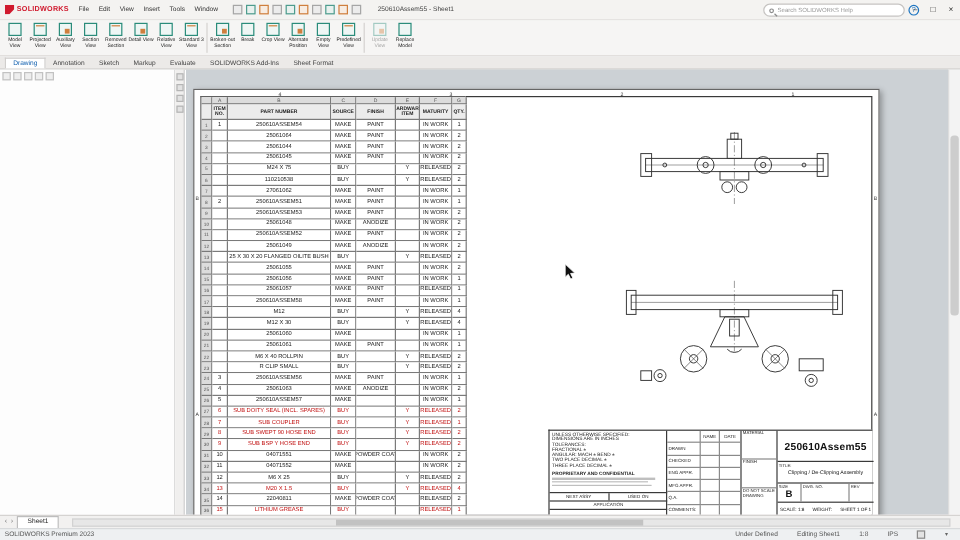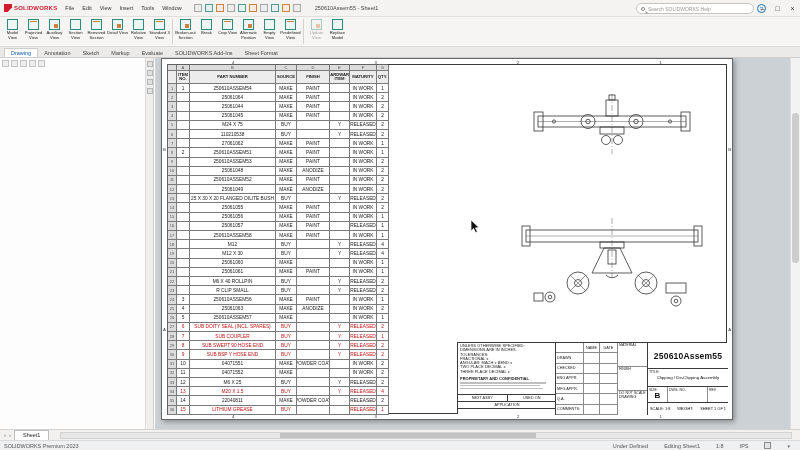--- a/index.html
+++ b/index.html
@@ -47,21 +47,21 @@
   .left-panel{position:absolute;left:0;top:0;width:146px;bottom:0;background:#fdfdfd;border-right:1px solid #dcdcdc;}
   .lp-iconrow{display:flex;gap:2px;padding:2px;}
   .lp-icon{width:7px;height:7px;border:1px solid #c2c2c2;background:#eee;}
   .panel-strip{position:absolute;left:146px;top:0;width:8px;bottom:0;background:#f0efee;border-right:1px solid #cfcfcf;display:flex;flex-direction:column;align-items:center;padding-top:3px;gap:3px;}
   .ps-icon{width:6px;height:6px;border:1px solid #b5b5b5;background:#e2e2e2;}
   .canvas{position:absolute;left:155px;top:0;right:10px;bottom:0;background:#ccd1d5;overflow:hidden;}
   .vscroll{position:absolute;right:0;top:0;width:10px;bottom:0;background:#f3f3f3;border-left:1px solid #ddd;}
   .vthumb{position:absolute;left:1px;right:1px;top:55px;height:150px;background:#cdcdcd;border-radius:3px;}
 
   
-  .sheet{position:absolute;left:6px;top:0;width:572px;height:362px;background:#fff;border:1px solid #666;box-shadow:2px 2px 5px rgba(0,0,0,.32);}
+  .sheet{position:absolute;left:6px;top:16px;width:572px;height:362px;background:#fff;border:1px solid #666;box-shadow:2px 2px 5px rgba(0,0,0,.32);}
   .sheet-inner{position:absolute;inset:5px;border:1px solid #3a3a3a;pointer-events:none;}
   .zc{position:absolute;font-size:4.3px;color:#333;transform:translate(-50%,0);}
   .zr{position:absolute;font-size:4.3px;color:#333;transform:translate(0,-50%);}
 
   
   .bom{position:absolute;left:5px;top:5px;width:221px;border-top:1px solid #606060;border-left:1px solid #606060;background:#fff;}
   .bomrow{display:grid;grid-template-columns:9px 13px 86px 21px 33px 20px 27px 12px;}
   .bcell{border-right:1px solid #7a7a7a;border-bottom:1px solid #7a7a7a;font-size:4.8px;display:flex;align-items:center;justify-content:center;height:9.2px;overflow:hidden;white-space:nowrap;background:#fff;color:#1a1a1a;}
   .bomrow.letters .bcell{height:6px;background:#dcdcdc;color:#555;font-size:4.2px;}
   .bomrow.bhead .bcell{height:13px;background:#ececec;font-weight:bold;font-size:4.2px;white-space:normal;line-height:1.05;text-align:center;}

